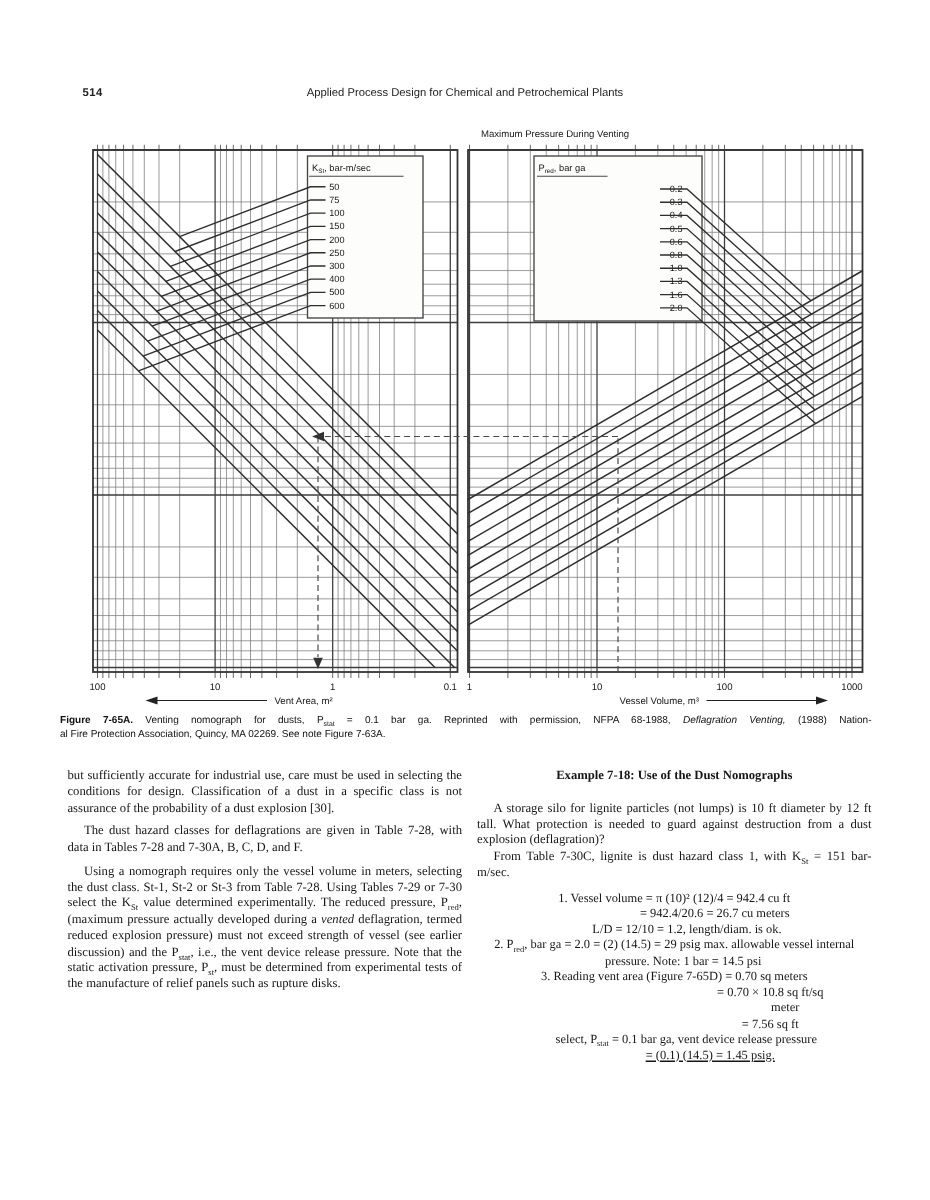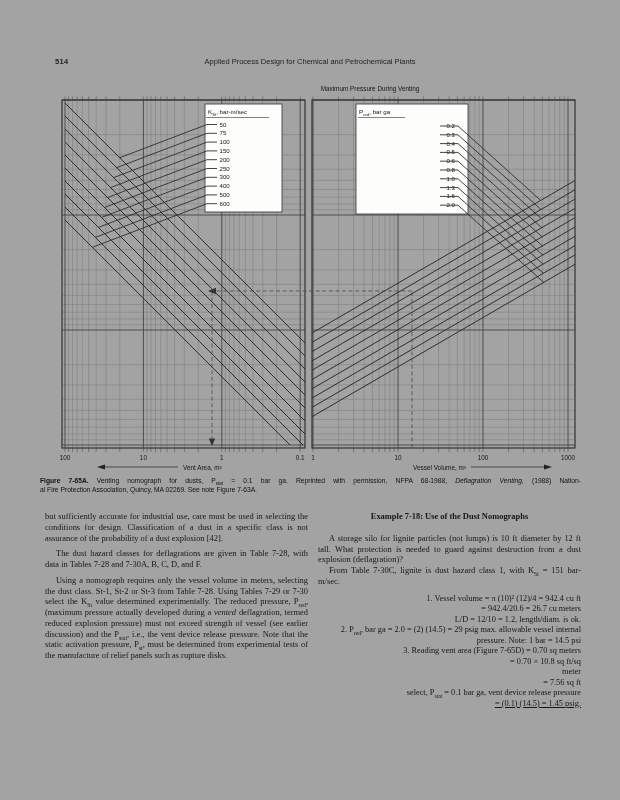--- a/index.html
+++ b/index.html
@@ -1,34 +1,34 @@
 <!DOCTYPE html>
 <html><head>
 <meta charset="utf-8">
 <style>
   html,body{margin:0;padding:0;background:#e9e9e9;}
-  .page{position:relative;width:620px;height:800px;background:#a3a3a3;overflow:hidden;
+  .page{position:relative;width:620px;height:800px;background:#ffffff;overflow:hidden;
         font-family:"Liberation Serif",serif;color:#1a1a1a;margin:0 auto;}
   .header{position:absolute;top:57px;left:0;width:620px;height:12px;
           font-family:"Liberation Sans",sans-serif;font-size:7.5px;color:#222;}
   .pagenum{position:absolute;left:55px;top:0;font-weight:bold;letter-spacing:.3px;}
   .rt{position:absolute;left:0;right:0;top:0;text-align:center;}
   #figure-svg{position:absolute;top:78px;left:0;}
   .caption{position:absolute;top:477px;left:40px;width:541px;
            font-family:"Liberation Sans",sans-serif;font-size:6.7px;line-height:8.8px;color:#111;}
   .caption .l1{text-align:justify;text-align-last:justify;}
   .col{position:absolute;top:511px;width:263px;font-size:8.45px;line-height:10.75px;
        text-align:justify;color:#161616;}
   .col-left{left:45px;}
   .col-right{left:318px;}
   .p{margin:0 0 5px 0;}
   .p.ind{text-indent:11px;}
   .p.tight{margin:0;}
   .exh{font-weight:bold;margin:0 0 11px 0;text-align:center;}
-  .calc{margin-top:7px;text-align:right;font-size:8.3px;line-height:10.5px;}
+  .calc{margin-top:7px;text-align:center;font-size:8.3px;line-height:10.5px;}
   .cl{white-space:normal;}
   .cl.hang{padding-left:12px;text-indent:-12px;}
   sub{font-size:68%;line-height:0;}
   i{font-style:italic;} b{font-weight:bold;}
 </style>
 </head>
 <body>
 
 <div class="page">
   <div class="header">
@@ -368,21 +368,21 @@
       </g>
       <text x="370" y="91" font-size="6.4" fill="#161616" text-anchor="middle" font-weight="normal"><tspan>Maximum Pressure During Venting</tspan></text>
     </svg>
 
   <div class="caption">
     <div class="l1"><b>Figure 7-65A.</b> Venting nomograph for dusts, P<sub>stat</sub> = 0.1 bar ga. Reprinted with permission, NFPA 68-1988, <i>Deflagration Venting,</i> (1988) Nation-</div>
     <div>al Fire Protection Association, Quincy, MA 02269. See note Figure 7-63A.</div>
   </div>
 
   <div class="col col-left" id="col-left">
-      <div class="p">but sufficiently accurate for industrial use, care must be used in selecting the conditions for design. Classification of a dust in a specific class is not assurance of the probability of a dust explosion [42].</div>
+      <div class="p">but sufficiently accurate for industrial use, care must be used in selecting the conditions for design. Classification of a dust in a specific class is not assurance of the probability of a dust explosion [30].</div>
       <div class="p ind">The dust hazard classes for deflagrations are given in Table 7-28, with data in Tables 7-28 and 7-30A, B, C, D, and F.</div>
       <div class="p ind">Using a nomograph requires only the vessel volume in meters, selecting the dust class. St-1, St-2 or St-3 from Table 7-28. Using Tables 7-29 or 7-30 select the K<sub>St</sub> value determined experimentally. The reduced pressure, P<sub>red</sub>, (maximum pressure actually developed during a <i>vented</i> deflagration, termed reduced explosion pressure) must not exceed strength of vessel (see earlier discussion) and the P<sub>stat</sub>, i.e., the vent device release pressure. Note that the static activation pressure, P<sub>st</sub>, must be determined from experimental tests of the manufacture of relief panels such as rupture disks.</div>
     </div>
   <div class="col col-right" id="col-right">
       <div class="exh">Example 7-18: Use of the Dust Nomographs</div>
       <div class="p tight ind">A storage silo for lignite particles (not lumps) is 10 ft diameter by 12 ft tall. What protection is needed to guard against destruction from a dust explosion (deflagration)?</div>
       <div class="p tight ind">From Table 7-30C, lignite is dust hazard class 1, with K<sub>St</sub> = 151 bar-m/sec.</div>
       <div class="calc">
         <div class="cl" style="margin-left: 0px;">1. Vessel volume = π (10)² (12)/4 = 942.4 cu ft</div>
         <div class="cl" style="margin-left: 54px;">= 942.4/20.6 = 26.7 cu meters</div>

